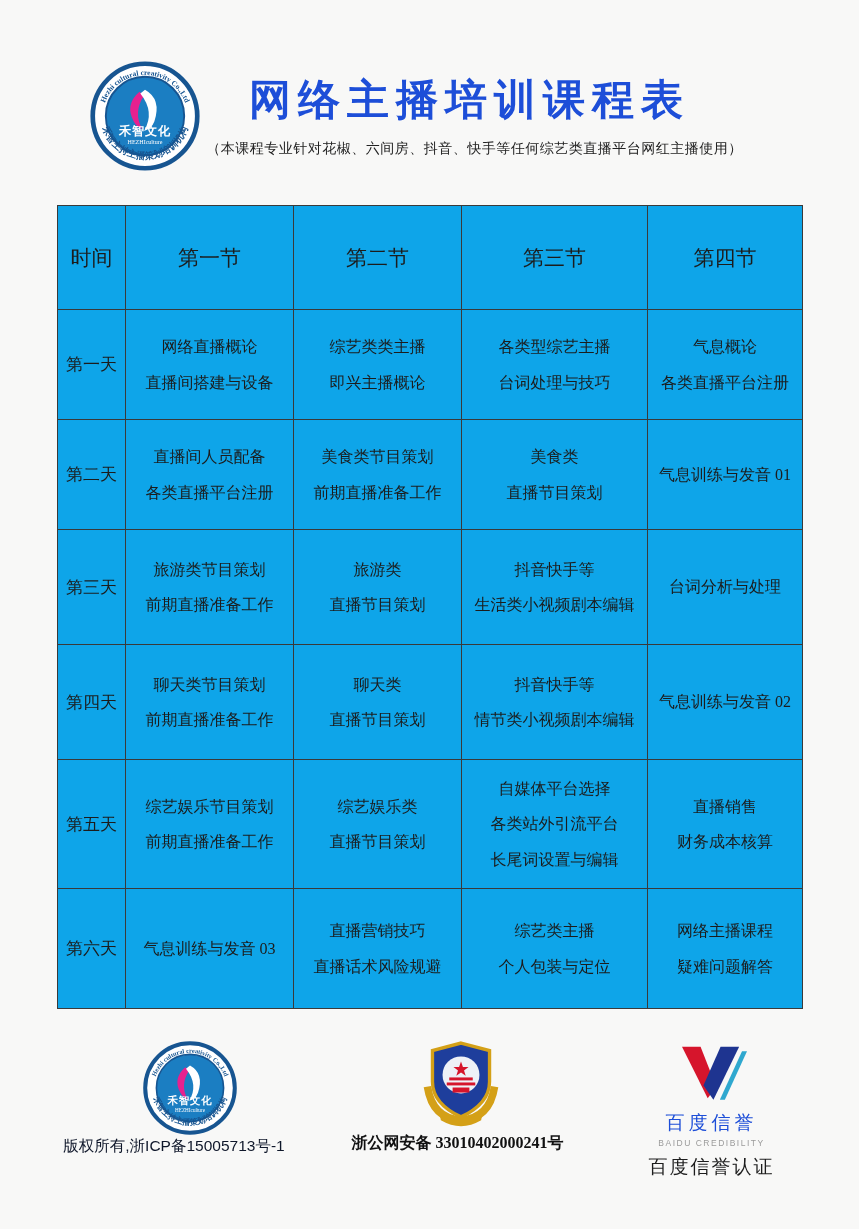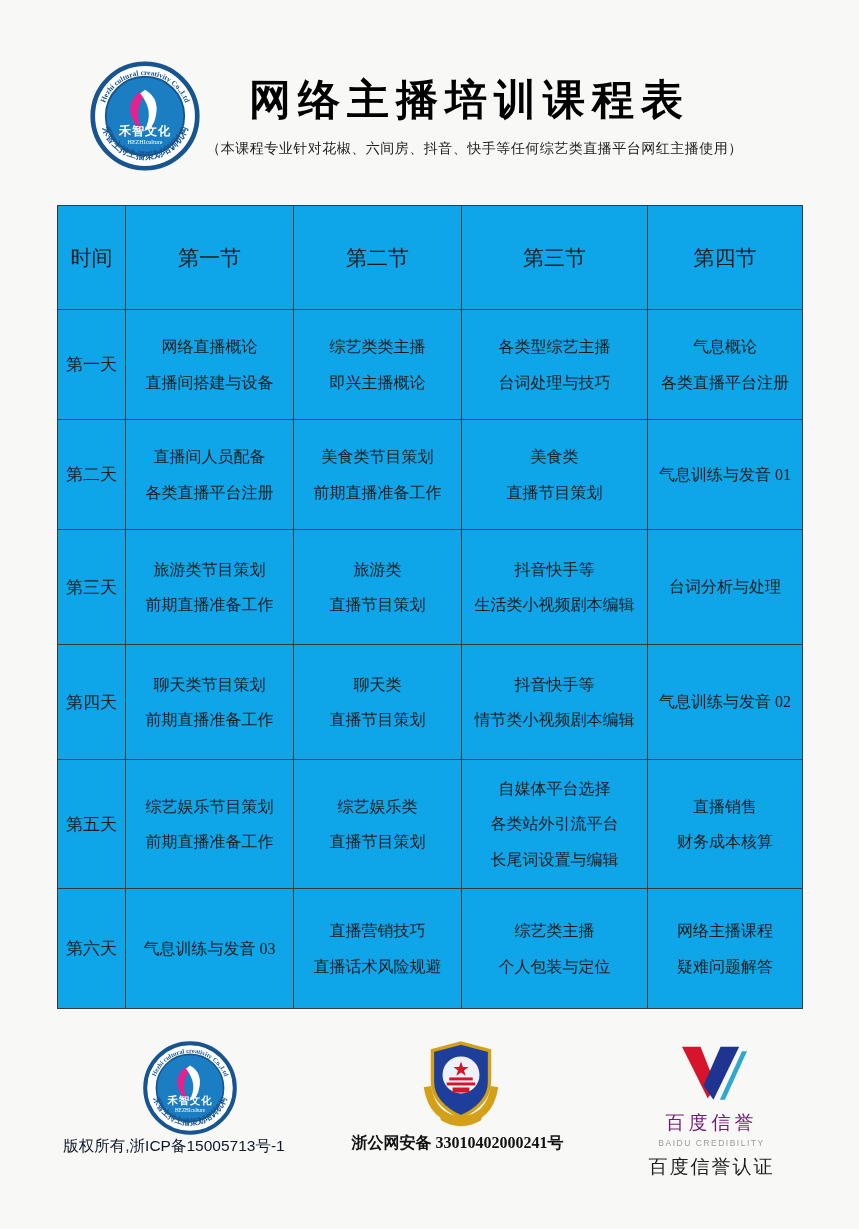--- a/index.html
+++ b/index.html
@@ -2,38 +2,38 @@
 <html><head>
 <meta charset="utf-8">
 <style>
   html,body{margin:0;padding:0;}
   body{width:859px;height:1229px;background:#f8f8f7;position:relative;
        font-family:"Liberation Serif","DejaVu Serif",serif;color:#1c1c1c;}
   .abs{position:absolute;}
 
   
   .title{left:80px;right:0;top:72px;text-align:center;font-size:42px;font-weight:bold;
-         letter-spacing:7px;color:#000000;}
+         letter-spacing:7px;color:#1d4ed8;}
   .subtitle{left:90px;right:0;top:140px;text-align:center;font-size:14px;color:#222;letter-spacing:0.5px;}
 
   
   table.course{border-collapse:collapse;table-layout:fixed;left:57px;top:205px;width:746px;}
   table.course th,table.course td{border:1px solid #3a3a3a;padding:0;text-align:center;
          vertical-align:middle;font-weight:normal;background:#0ea5e9;}
   .col-time{width:68px;} .col-p1{width:168px;} .col-p2{width:168px;} .col-p3{width:186px;} .col-p4{width:155px;}
   tr.hdr th{font-size:21px;}
   td.cell{font-size:16px;} th.day{font-size:17px;}
   .line{line-height:2.2;}
 
   
   .copyright{left:54px;top:1136px;width:240px;text-align:center;font-size:15.5px;color:#0f172a;
              font-family:"Liberation Sans","DejaVu Sans",sans-serif;}
   .police-text{left:330px;top:1133px;width:255px;text-align:center;font-size:16px;font-weight:bold;color:#111;
              font-family:Liberation Serif, serif;}
-  .baidu-cn{font-size:19px;color:#701a75;letter-spacing:4px;margin-top:2px;}
+  .baidu-cn{font-size:19px;color:#1d4ed8;letter-spacing:4px;margin-top:2px;}
   .baidu-en{font-size:8.5px;color:#9a9a9a;letter-spacing:1.5px;
             font-family:"Liberation Sans","DejaVu Sans",sans-serif;margin-top:2px;}
   .baidu-cert{font-size:19px;color:#1d1d1d;letter-spacing:2px;margin-top:6px;}
 </style>
 </head>
 <body>
 
 <div class="abs" style="left:89px;top:60px;">
   <svg width="112" height="112" viewBox="0 0 120 120">
     <circle cx="60" cy="60" r="56" fill="#ffffff" stroke="#175591" stroke-width="5"></circle>

